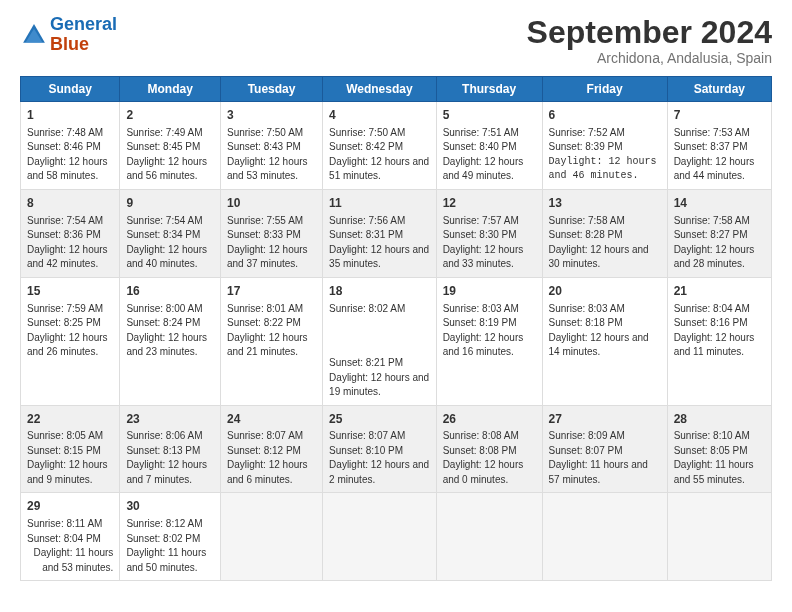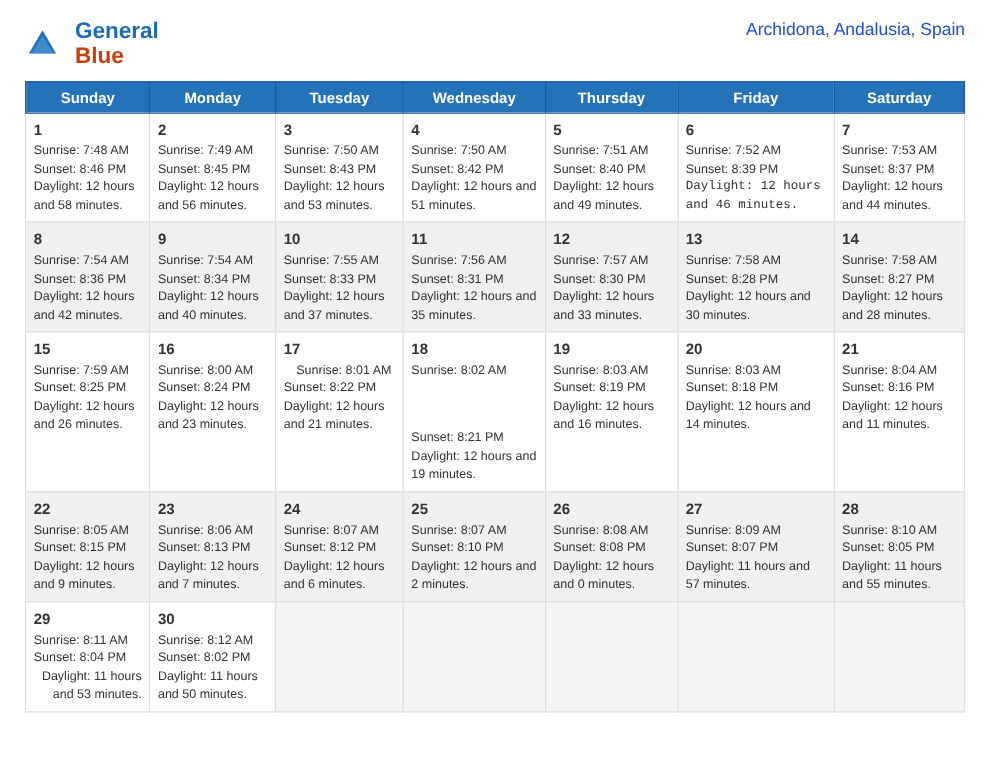--- a/index.html
+++ b/index.html
@@ -18,21 +18,21 @@
     }
     .header {
       display: flex;
       justify-content: space-between;
       align-items: flex-start;
       margin-bottom: 10px;
     }
     .logo {
       display: flex;
       align-items: center;
-      gap: 12px;
+      gap: 2px;
     }
     .logo-text {
       font-size: 18px;
       font-weight: bold;
       color: #333;
       line-height: 1.1;
     }
     .logo-text span {
       color: #1a6cb5;
     }
@@ -44,21 +44,21 @@
       text-align: right;
     }
     .main-title {
       font-size: 32px;
       font-weight: bold;
       color: #333;
       line-height: 1.1;
     }
     .subtitle {
       font-size: 14px;
-      color: #1d4ed8;
+      color: #737373;
     }
     table {
       width: 100%;
       border-collapse: collapse;
       font-size: 10.5px;
     }
     thead tr {
       background: #2473b8;
       color: #fff;
     }
@@ -108,20 +108,21 @@
       <svg class="logo-icon" viewBox="0 0 36 36">
         <polygon points="18,4 32,28 4,28" fill="#2473b8"></polygon>
         <polygon points="18,10 29,28 7,28" fill="#5ba3e0" opacity="0.5"></polygon>
       </svg>
       <div class="logo-text">
         <span>General</span><br>
         <span style="color:#c2410c">Blue</span>
       </div>
     </div>
     <div class="title-block">
+      <div class="main-title">September 2024</div>
       <div class="subtitle">Archidona, Andalusia, Spain</div>
     </div>
   </div>
 
   <table>
     <thead>
       <tr>
         <th>Sunday</th>
         <th>Monday</th>
         <th>Tuesday</th>
@@ -146,21 +147,21 @@
           <td><span class="day-num">9</span><span class="day-info"><span style="display: block;">Sunrise: 7:54 AM</span><span style="display: block;">Sunset: 8:34 PM</span><span style="display: block;">Daylight: 12 hours and 40 minutes.</span></span></td>
           <td><span class="day-num">10</span><span class="day-info"><span style="display: block;">Sunrise: 7:55 AM</span><span style="display: block;">Sunset: 8:33 PM</span><span style="display: block;">Daylight: 12 hours and 37 minutes.</span></span></td>
           <td><span class="day-num">11</span><span class="day-info"><span style="display: block;">Sunrise: 7:56 AM</span><span style="display: block;">Sunset: 8:31 PM</span><span style="display: block;">Daylight: 12 hours and 35 minutes.</span></span></td>
           <td><span class="day-num">12</span><span class="day-info"><span style="display: block;">Sunrise: 7:57 AM</span><span style="display: block;">Sunset: 8:30 PM</span><span style="display: block;">Daylight: 12 hours and 33 minutes.</span></span></td>
           <td><span class="day-num">13</span><span class="day-info"><span style="display: block;">Sunrise: 7:58 AM</span><span style="display: block;">Sunset: 8:28 PM</span><span style="display: block;">Daylight: 12 hours and 30 minutes.</span></span></td>
           <td><span class="day-num">14</span><span class="day-info"><span style="display: block;">Sunrise: 7:58 AM</span><span style="display: block;">Sunset: 8:27 PM</span><span style="display: block;">Daylight: 12 hours and 28 minutes.</span></span></td>
         </tr>
         <tr>
           <td><span class="day-num">15</span><span class="day-info"><span style="display: block;">Sunrise: 7:59 AM</span><span style="display: block;">Sunset: 8:25 PM</span><span style="display: block;">Daylight: 12 hours and 26 minutes.</span></span></td>
           <td><span class="day-num">16</span><span class="day-info"><span style="display: block;">Sunrise: 8:00 AM</span><span style="display: block;">Sunset: 8:24 PM</span><span style="display: block;">Daylight: 12 hours and 23 minutes.</span></span></td>
-          <td><span class="day-num">17</span><span class="day-info"><span style="display: block; margin-left: 10px;">Sunrise: 8:01 AM</span><span style="display: block;">Sunset: 8:22 PM</span><span style="display: block;">Daylight: 12 hours and 21 minutes.</span></span></td>
+          <td><span class="day-num">17</span><span class="day-info"><span style="display: block;">Sunrise: 8:01 AM</span><span style="display: block;">Sunset: 8:22 PM</span><span style="display: block;">Daylight: 12 hours and 21 minutes.</span></span></td>
           <td><span class="day-num">18</span><span class="day-info"><span style="display: block;">Sunrise: 8:02 AM</span><span style="display: block; margin-top: 40px;">Sunset: 8:21 PM</span><span style="display: block;">Daylight: 12 hours and 19 minutes.</span></span></td>
           <td><span class="day-num">19</span><span class="day-info"><span style="display: block;">Sunrise: 8:03 AM</span><span style="display: block;">Sunset: 8:19 PM</span><span style="display: block;">Daylight: 12 hours and 16 minutes.</span></span></td>
           <td><span class="day-num">20</span><span class="day-info"><span style="display: block;">Sunrise: 8:03 AM</span><span style="display: block;">Sunset: 8:18 PM</span><span style="display: block;">Daylight: 12 hours and 14 minutes.</span></span></td>
           <td><span class="day-num">21</span><span class="day-info"><span style="display: block;">Sunrise: 8:04 AM</span><span style="display: block;">Sunset: 8:16 PM</span><span style="display: block;">Daylight: 12 hours and 11 minutes.</span></span></td>
         </tr>
         <tr>
           <td><span class="day-num">22</span><span class="day-info"><span style="display: block;">Sunrise: 8:05 AM</span><span style="display: block;">Sunset: 8:15 PM</span><span style="display: block;">Daylight: 12 hours and 9 minutes.</span></span></td>
           <td><span class="day-num">23</span><span class="day-info"><span style="display: block;">Sunrise: 8:06 AM</span><span style="display: block;">Sunset: 8:13 PM</span><span style="display: block;">Daylight: 12 hours and 7 minutes.</span></span></td>
           <td><span class="day-num">24</span><span class="day-info"><span style="display: block;">Sunrise: 8:07 AM</span><span style="display: block;">Sunset: 8:12 PM</span><span style="display: block;">Daylight: 12 hours and 6 minutes.</span></span></td>
           <td><span class="day-num">25</span><span class="day-info"><span style="display: block;">Sunrise: 8:07 AM</span><span style="display: block;">Sunset: 8:10 PM</span><span style="display: block;">Daylight: 12 hours and 2 minutes.</span></span></td>

